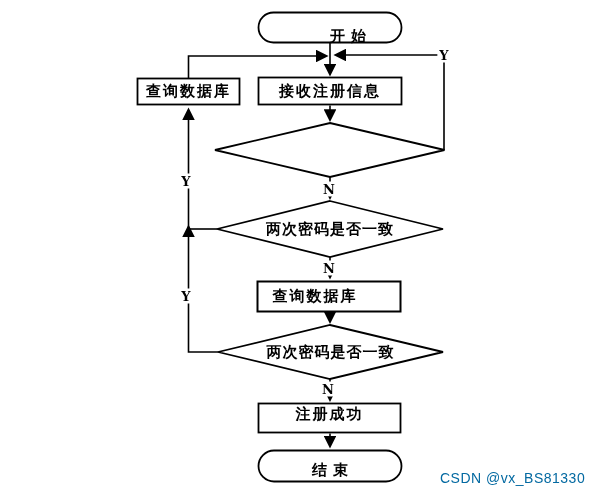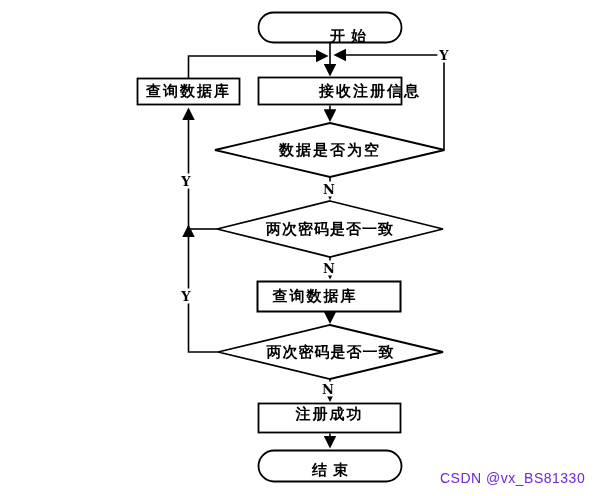--- a/index.html
+++ b/index.html
@@ -7,21 +7,21 @@
           font-family:"DejaVu Serif","Liberation Serif",serif;}
   #wires{position:absolute;left:0;top:0;width:610px;height:496px;}
   .node-label{position:absolute;display:flex;align-items:center;justify-content:center;
               font-weight:bold;color:#000;font-size:15px;letter-spacing:2px;
               white-space:nowrap;pointer-events:none;}
   .node-label.wide{letter-spacing:6px;text-indent:6px;}
   .node-label.tight{letter-spacing:1px;text-align:right;}
   .branch-label{position:absolute;transform:translate(-50%,-50%);background:#ffffff;
                 color:#000;font-weight:bold;font-size:13px;line-height:1;padding:1px 2px;
                 font-family:"DejaVu Serif","Liberation Serif",serif;}
-  .watermark{position:absolute;left:440px;top:470px;color:#6d28d9;font-size:14px;
+  .watermark{position:absolute;left:440px;top:470px;color:#0369a1;font-size:14px;
              letter-spacing:0.5px;font-family:"Liberation Sans","DejaVu Sans",sans-serif;}
 </style>
 </head>
 <body>
 
 <div id="canvas">
 
   <svg id="wires" viewBox="0 0 610 496" xmlns="http://www.w3.org/2000/svg">
     <defs>
       <marker id="arrow" viewBox="0 0 10 10" markerWidth="8" markerHeight="8" refX="8" refY="5" orient="auto">
@@ -52,25 +52,24 @@
       <polygon points="330,201 443,229 330,257 217,229"></polygon>
       <rect x="257.5" y="281.5" width="143" height="30" stroke-width="2"></rect>
       <polygon points="330,325 443,352 330,379 218,352"></polygon>
       <rect x="258.5" y="403.5" width="142" height="29"></rect>
       <rect x="258.5" y="450.5" width="143" height="31" rx="15.5" ry="15.5"></rect>
     </g>
   </svg>
 
   <div class="node-label wide" style="left:276px;top:12px;width:144px;height:48px;">开始</div>
 
-  <div class="node-label" style="left:258px;top:77px;width:144px;height:28px;padding-left:40px;">接收注册信息</div>
+  <div class="node-label" style="left:258px;top:77px;width:144px;height:28px;">接收注册信息</div>
 
   <div class="node-label" style="left:137px;top:78px;width:103px;height:27px;">查询数据库</div>
 
-  <div class="node-label" style="left:215px;top:123px;width:230px;height:54px;">数据是否为空</div>
 
   <div class="node-label tight" style="left:217px;top:201px;width:226px;height:56px;">两次密码是否一致</div>
 
   <div class="node-label" style="left:257px;top:281px;width:116px;height:31px;">查询数据库</div>
 
   <div class="node-label tight" style="left:218px;top:325px;width:225px;height:54px;">两次密码是否一致</div>
 
   <div class="node-label" style="left:258px;top:403px;width:143px;height:22px;">注册成功</div>
 
   <div class="node-label wide" style="left:258px;top:450px;width:144px;height:40px;">结束</div>

